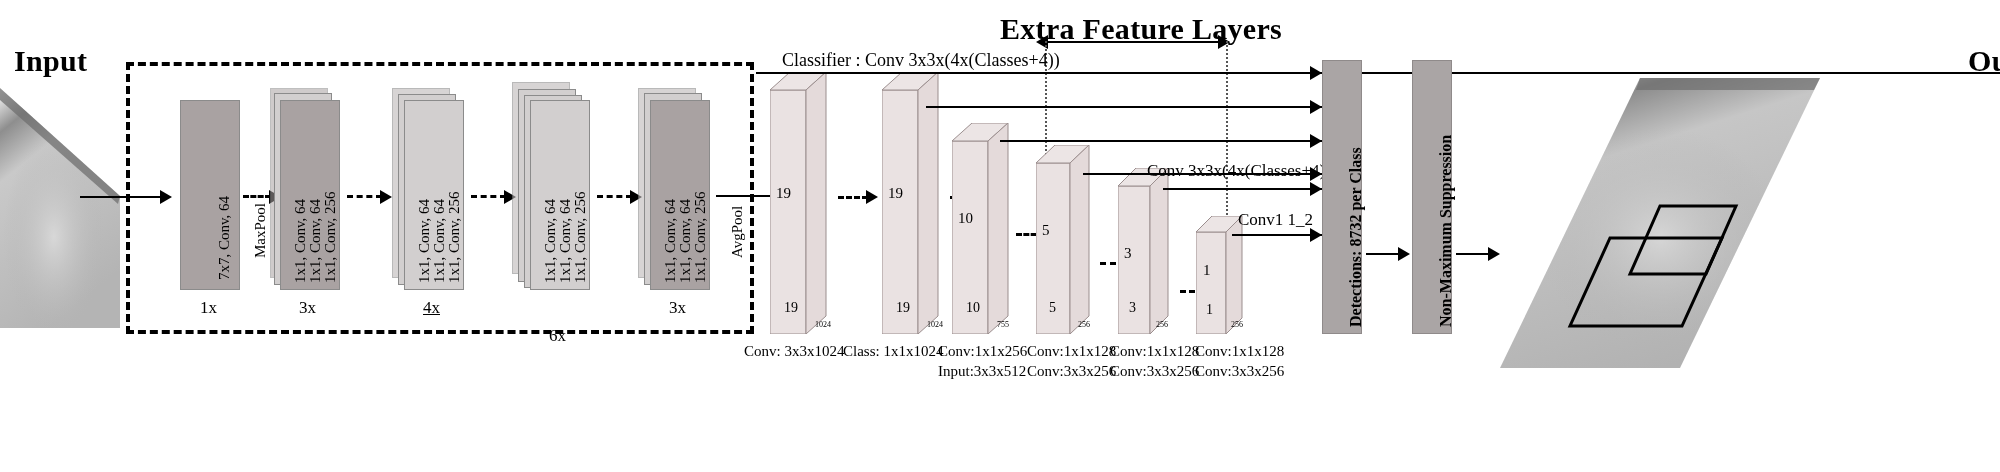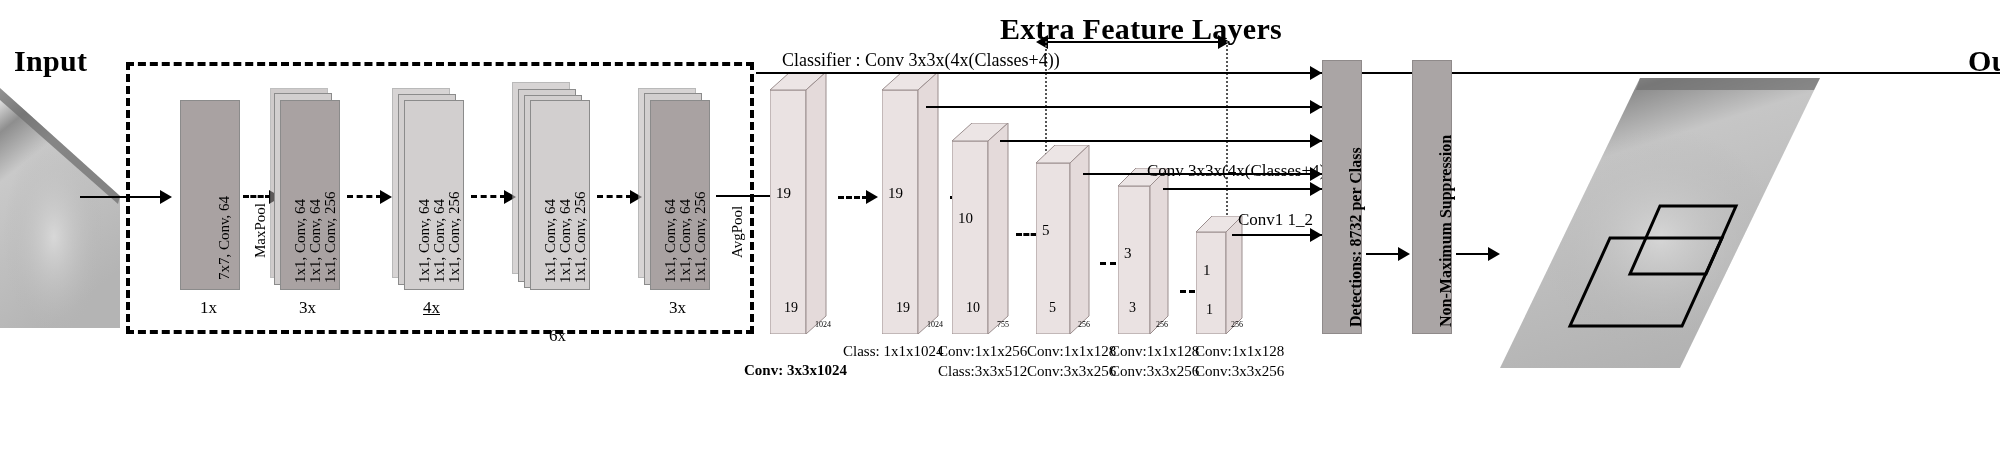--- a/index.html
+++ b/index.html
@@ -128,21 +128,21 @@
   <div class="dotline" style="left:1226px;top:41px;height:186px;"></div>
 
   <svg class="slab" style="left:770px;top:72px;" width="64" height="262">
     <polygon points="0,18 36,18 36,262 0,262" fill="#eae2e2" stroke="#9b8e8e" stroke-width="1"></polygon>
     <polygon points="0,18 20,0 56,0 36,18" fill="#ece5e5" stroke="#9b8e8e" stroke-width="1"></polygon>
     <polygon points="36,18 56,0 56,244 36,262" fill="#e4dada" stroke="#9b8e8e" stroke-width="1"></polygon>
   </svg>
   <div class="abs smalltxt" style="left:776px;top:185px;">19</div>
   <div class="abs" style="left:784px;top:300px;font-size:14px;">19</div>
   <div class="abs" style="left:815px;top:320px;font-size:8px;">1024</div>
-  <div class="abs smalltxt" style="left:744px;top:362px;font-weight:bold;">Conv: 3x3x1024</div>
+  <div class="abs smalltxt" style="left:744px;top:343px;">Conv: 3x3x1024</div>
 
   <div class="dasharrow" style="left:838px;top:196px;width:30px;"></div>
   <div class="ahead" style="left:866px;top:190px;"></div>
 
   <svg class="slab" style="left:882px;top:72px;" width="64" height="262">
     <polygon points="0,18 36,18 36,262 0,262" fill="#eae2e2" stroke="#9b8e8e" stroke-width="1"></polygon>
     <polygon points="0,18 20,0 56,0 36,18" fill="#ece5e5" stroke="#9b8e8e" stroke-width="1"></polygon>
     <polygon points="36,18 56,0 56,244 36,262" fill="#e4dada" stroke="#9b8e8e" stroke-width="1"></polygon>
   </svg>
   <div class="abs smalltxt" style="left:888px;top:185px;">19</div>
@@ -155,21 +155,21 @@
 
   <svg class="slab" style="left:952px;top:123px;" width="64" height="211">
     <polygon points="0,18 36,18 36,211 0,211" fill="#eae2e2" stroke="#9b8e8e" stroke-width="1"></polygon>
     <polygon points="0,18 20,0 56,0 36,18" fill="#ece5e5" stroke="#9b8e8e" stroke-width="1"></polygon>
     <polygon points="36,18 56,0 56,193 36,211" fill="#e4dada" stroke="#9b8e8e" stroke-width="1"></polygon>
   </svg>
   <div class="abs smalltxt" style="left:958px;top:210px;">10</div>
   <div class="abs" style="left:966px;top:300px;font-size:14px;">10</div>
   <div class="abs" style="left:997px;top:320px;font-size:8px;">755</div>
   <div class="abs smalltxt" style="left:938px;top:343px;">Conv:1x1x256</div>
-  <div class="abs smalltxt" style="left:938px;top:363px;">Class:3x3x512</div>
+  <div class="abs smalltxt" style="left:938px;top:363px;">Input:3x3x512</div>
 
   <div class="dasharrow" style="left:1016px;top:233px;width:28px;"></div>
   <div class="ahead" style="left:1042px;top:227px;"></div>
 
   <svg class="slab" style="left:1036px;top:145px;" width="62" height="189">
     <polygon points="0,18 34,18 34,189 0,189" fill="#eae2e2" stroke="#9b8e8e" stroke-width="1"></polygon>
     <polygon points="0,18 19,0 53,0 34,18" fill="#ece5e5" stroke="#9b8e8e" stroke-width="1"></polygon>
     <polygon points="34,18 53,0 53,171 34,189" fill="#e4dada" stroke="#9b8e8e" stroke-width="1"></polygon>
   </svg>
   <div class="abs smalltxt" style="left:1042px;top:222px;">5</div>

